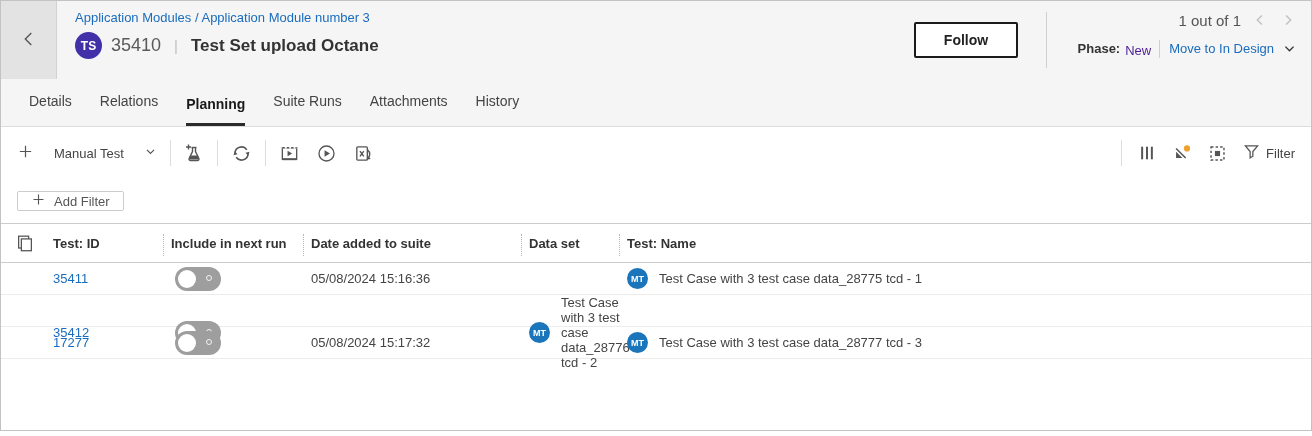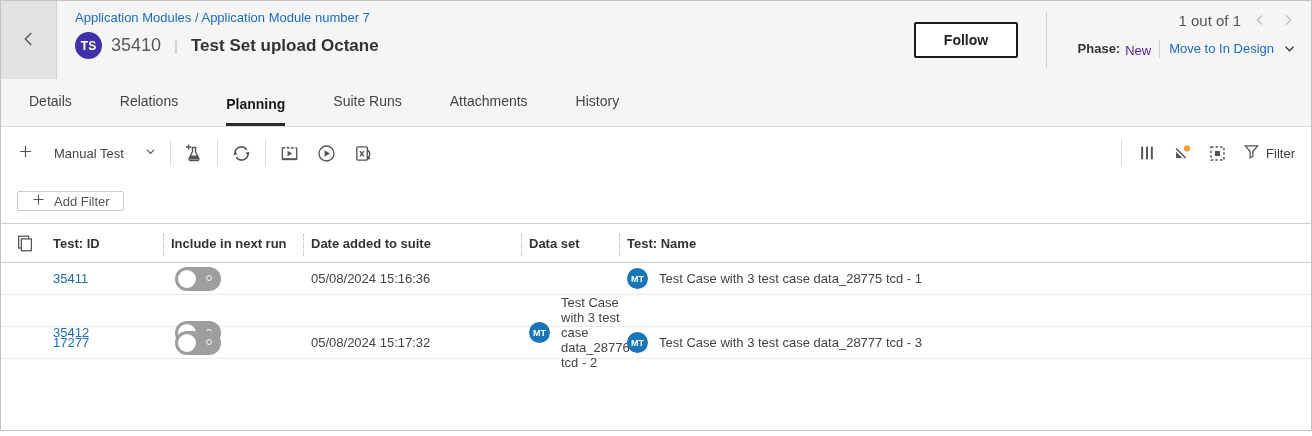--- a/index.html
+++ b/index.html
@@ -77,21 +77,21 @@
   .ph-ch { display: inline-flex; margin-left: 8px; cursor: pointer; }
 
   
   .tabs {
     height: 48px;
     background: #f5f5f5;
     border-bottom: 1px solid #dcdcdc;
     display: flex;
     align-items: flex-end;
     padding-left: 28px;
-    gap: 48px;
+    gap: 28px;
   }
   .tab {
     font-size: 14px; color: #444;
     padding-bottom: 14px;
     cursor: pointer;
     border-bottom: 3px solid transparent;
   }
   .tab.active { font-weight: bold; color: #1a1a1a; border-bottom-color: #2b2b2b; padding-bottom: 11px; }
 
   
@@ -170,21 +170,21 @@
 
   <header class="hdr">
     <button class="back">
       <span>
         <svg width="22" height="22" viewBox="0 0 24 24">
             <polyline points="14.5 5.5 8 12 14.5 18.5" fill="none" stroke="#555" stroke-width="1.5"></polyline>
           </svg>
       </span>
     </button>
     <div class="hdr-info">
-      <a class="crumb">Application Modules / Application Module number 7</a>
+      <a class="crumb">Application Modules / Application Module number 3</a>
       <div class="ent-row">
         <span class="ts-badge">TS</span>
         <span class="ent-id">35410</span>
         <span class="pipe">|</span>
         <span class="ent-title">Test Set upload Octane</span>
       </div>
     </div>
     <div class="spacer"></div>
     <button class="follow">Follow</button>
     <div class="vdiv"></div>

